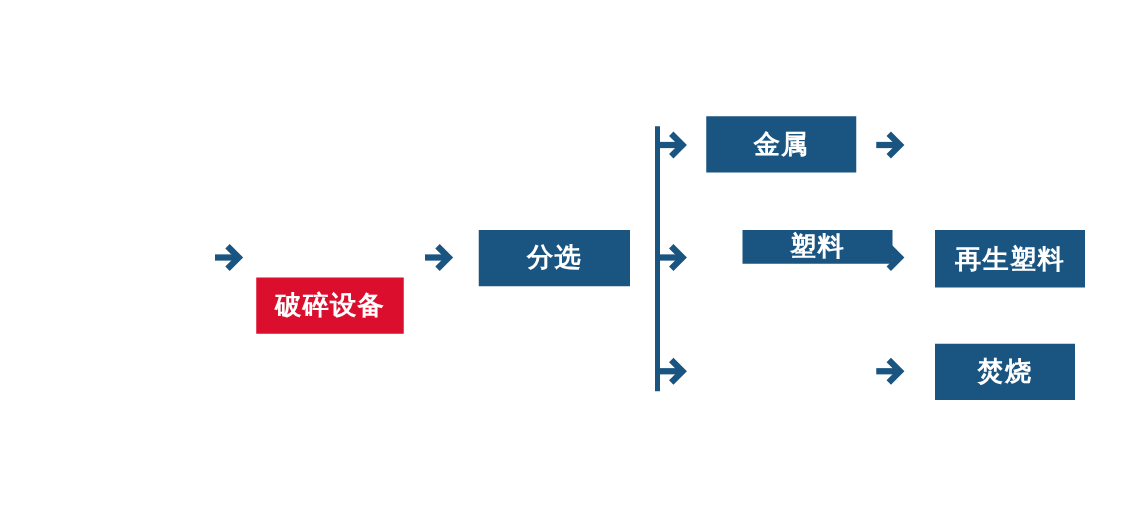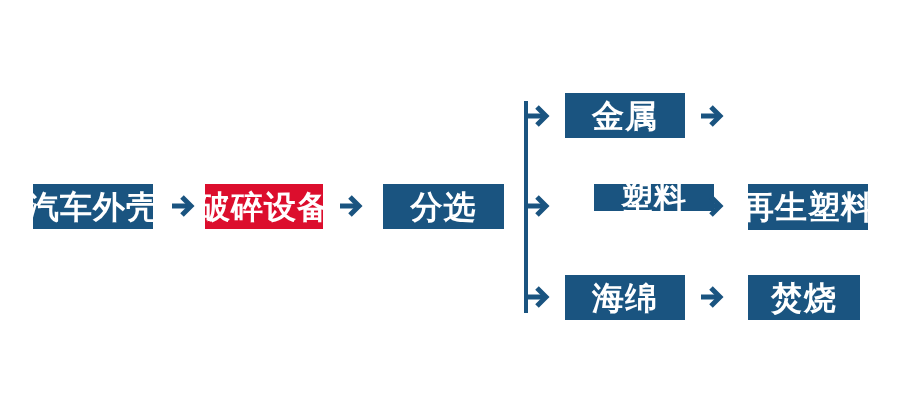--- a/index.html
+++ b/index.html
@@ -16,24 +16,24 @@
     font-family: "Liberation Sans", sans-serif;
   }
   .node {
     position: absolute;
     display: flex;
     align-items: center;
     justify-content: center;
     box-sizing: border-box;
   }
   .node.blue { background: var(--blue, #1A5480); }
-  .node.red  { background: var(--red, #DC0E2D); }
+  .node.red  { background: var(--red, #DC0E2D); margin-top: 38px; }
   .node-label {
     color: var(--text_on_box, #ffffff);
-    font-size: 32px;
+    font-size: 21px;
     font-weight: bold;
     letter-spacing: 1px;
     white-space: nowrap;
     line-height: 1;
     user-select: none;
   }
   svg.arrow {
     position: absolute;
     overflow: visible;
   }
@@ -50,23 +50,20 @@
     width: 4px;
     height: 212px;
     background: var(--blue, #1A5480);
   }
 </style>
 </head>
 <body>
 
 <div class="canvas">
 
-  <div class="node blue" style="left:33px;top:184px;width:120px;height:45px">
-    <span class="node-label">汽车外壳</span>
-  </div>
 
   <svg class="arrow" style="left:171px;top:194px" width="26" height="24" viewBox="0 0 26 24">
     <line x1="1" y1="12" x2="18" y2="12"></line>
       <polyline points="11,3 20,12 11,21"></polyline>
   </svg>
 
   <div class="node red" style="left:205px;top:184px;width:118px;height:45px">
     <span class="node-label">破碎设备</span>
   </div>
 
@@ -106,23 +103,20 @@
     <span class="node-label">塑料</span>
   </div>
   <svg class="arrow" style="left:700px;top:194px" width="26" height="24" viewBox="0 0 26 24">
     <line x1="1" y1="12" x2="18" y2="12"></line>
       <polyline points="11,3 20,12 11,21"></polyline>
   </svg>
   <div class="node blue" style="left:748px;top:184px;width:120px;height:46px">
     <span class="node-label">再生塑料</span>
   </div>
 
-  <div class="node blue" style="left:565px;top:275px;width:120px;height:45px">
-    <span class="node-label">海绵</span>
-  </div>
   <svg class="arrow" style="left:700px;top:285px" width="26" height="24" viewBox="0 0 26 24">
     <line x1="1" y1="12" x2="18" y2="12"></line>
       <polyline points="11,3 20,12 11,21"></polyline>
   </svg>
   <div class="node blue" style="left:748px;top:275px;width:112px;height:45px">
     <span class="node-label">焚烧</span>
   </div>
 
 </div>
 

